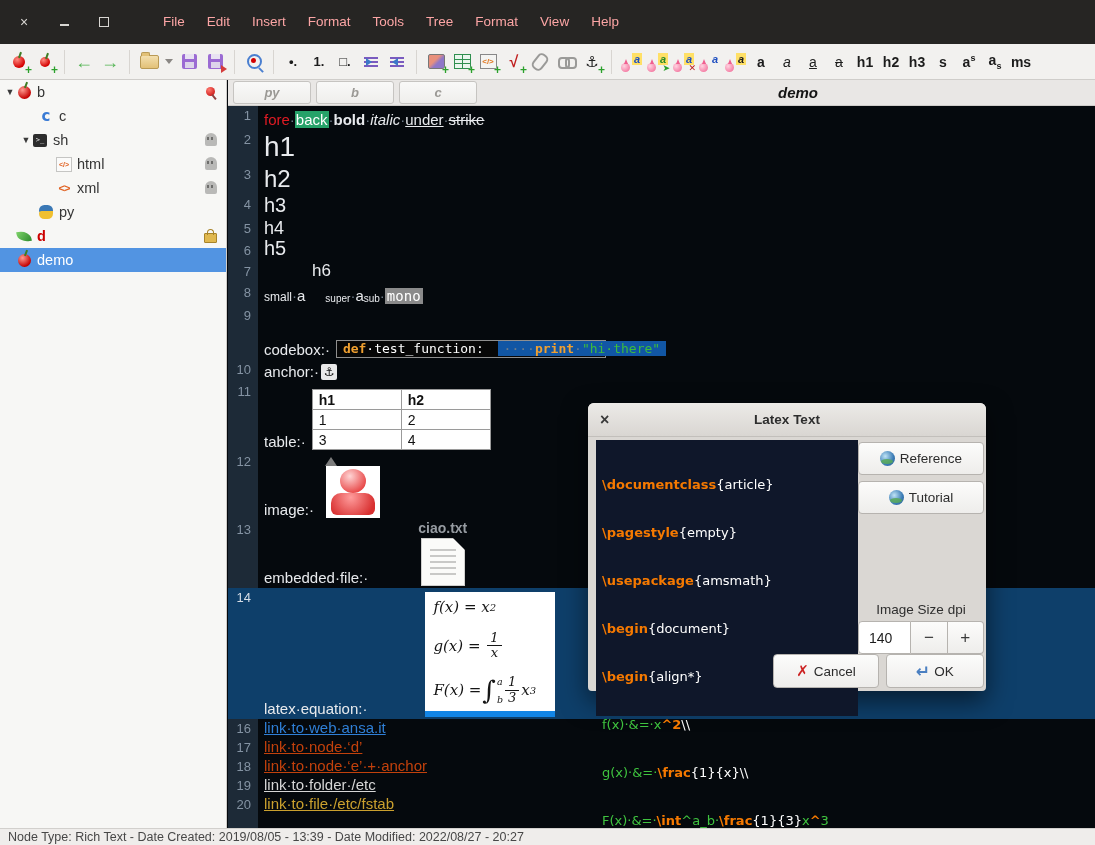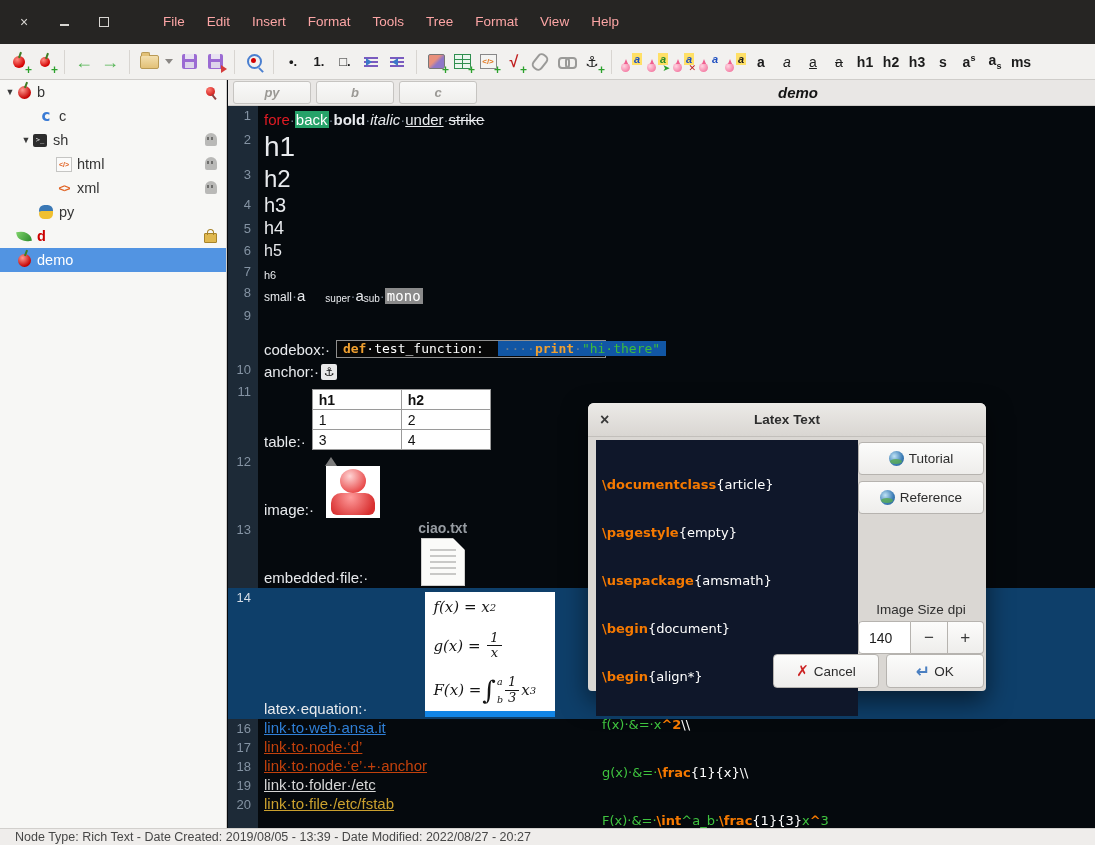--- a/index.html
+++ b/index.html
@@ -101,22 +101,22 @@
   .seg-back{background:#26a269;color:#fff;padding:0 1px;}
   .seg-bold{font-weight:bold;}
   .seg-italic{font-style:italic;}
   .seg-under{text-decoration:underline;}
   .seg-strike{text-decoration:line-through;}
   .r1{height:24px;}
   .r2{height:35px;}.r2 .rc{font-size:28px;}
   .r3{height:30px;}.r3 .rc{font-size:24px;}
   .r4{height:24px;}.r4 .rc{font-size:20px;}
   .r5{height:22px;}.r5 .rc{font-size:18px;}
-  .r6{height:21px;}.r6 .rc{font-size:16px;}
-  .r7{height:21px;}.r7 .rc{font-size:11px;}
+  .r6{height:21px;}.r6 .rc{font-size:20px;}
+  .r7{height:21px;}.r7 .rc{font-size:17px;margin-left:48px;}
   .r8{height:23px;}
   .seg-small{font-size:12px;}
   .seg-mono{font-family:"DejaVu Sans Mono",monospace;background:#8a8a8a;color:#fff;padding:0 2px;font-size:14px;}
   .r9{height:54px;}
   .codebox{margin-left:6px;width:268px;background:#070707;border:1px solid #8f8f8f;font-family:"DejaVu Sans Mono",monospace;font-size:13px;line-height:16px;padding:0;}
   .cb-line{padding:0 6px;height:16px;white-space:pre;}
   .cb-line.sel{background:#1156a4;}
   .kw{color:#f0a030;font-weight:bold;}
   .str{color:#3dbd3d;}
   .r10{height:22px;}
@@ -151,21 +151,21 @@
   .sel-bar{width:130px;height:6px;background:#1285e6;}
   .rlink{height:19px;}
   .rlink .rc{text-decoration:underline;}
   .lnk-web{color:#2f7fd6;}
   .lnk-node{color:#c2410c;}
   .lnk-folder{color:#d6d6d6;margin-top:11px;}
   .lnk-file{color:#caa02e;}
   .r15{height:19px;}
   
   .statusbar{position:absolute;left:0;bottom:0;width:1095px;height:17px;background:#efedeb;border-top:1px solid #d2d0cd;
-    display:flex;align-items:center;padding-left:15px;box-sizing:border-box;color:#474747;font-size:12.5px;}
+    display:flex;align-items:center;padding-left:8px;box-sizing:border-box;color:#474747;font-size:12.5px;}
   
   .dialog{position:absolute;left:588px;top:403px;width:398px;height:288px;background:#dad7d3;border-radius:6px 6px 4px 4px;
     box-shadow:0 10px 26px rgba(0,0,0,.55);z-index:10;}
   .dlg-title{height:33px;background:linear-gradient(#eceae7,#d9d6d2);border-bottom:1px solid #c2bfbb;border-radius:6px 6px 0 0;
     display:flex;align-items:center;position:relative;}
   .dlg-close{position:absolute;left:12px;font-size:16px;font-weight:bold;color:#3a3a3a;line-height:1;cursor:default;}
   .dlg-title-text{width:100%;text-align:center;font-weight:bold;font-size:13.5px;color:#2e2e2e;}
   .dlg-code{position:absolute;left:8px;top:37px;width:262px;height:276px;background:#0f172a;font-family:"DejaVu Sans",sans-serif;
     font-size:13px;line-height:16px;padding:5px 0;box-sizing:border-box;white-space:pre;}
   .dl{padding:0 6px;height:16px;}
@@ -613,25 +613,25 @@
       <div class="dl"><span class="cmd">\begin</span><span class="arg">{align*}</span></div>
       <div class="dl"><span class="mg">f(x)·&amp;=·x</span><span class="mo">^2</span><span class="arg">\\</span></div>
       <div class="dl"><span class="mg">g(x)·&amp;=·</span><span class="cmd">\frac</span><span class="arg">{1}{x}\\</span></div>
       <div class="dl"><span class="mg">F(x)·&amp;=·</span><span class="cmd">\int</span><span class="mg">^a_b·</span><span class="cmd">\frac</span><span class="arg">{1}{3}</span><span class="mg">x</span><span class="mo">^</span><span class="mg">3</span></div>
       
       
     </div>
     <div class="dlg-right">
       <div class="dlg-btn btn-tall">
           <span class="globe"></span>
-          <span>Tutorial</span>
+          <span>Reference</span>
         </div>
       <div class="dlg-btn btn-tall">
           <span class="globe"></span>
-          <span>Reference</span>
+          <span>Tutorial</span>
         </div>
     </div>
     <div class="dpi-label">Image Size dpi</div>
     <div class="spin">
       <span class="spin-val">140</span>
       <span class="spin-btn">−</span>
       <span class="spin-btn plus">+</span>
     </div>
     <div class="dlg-btn dlg-cancel">
         <span class="x-red">✗</span>

